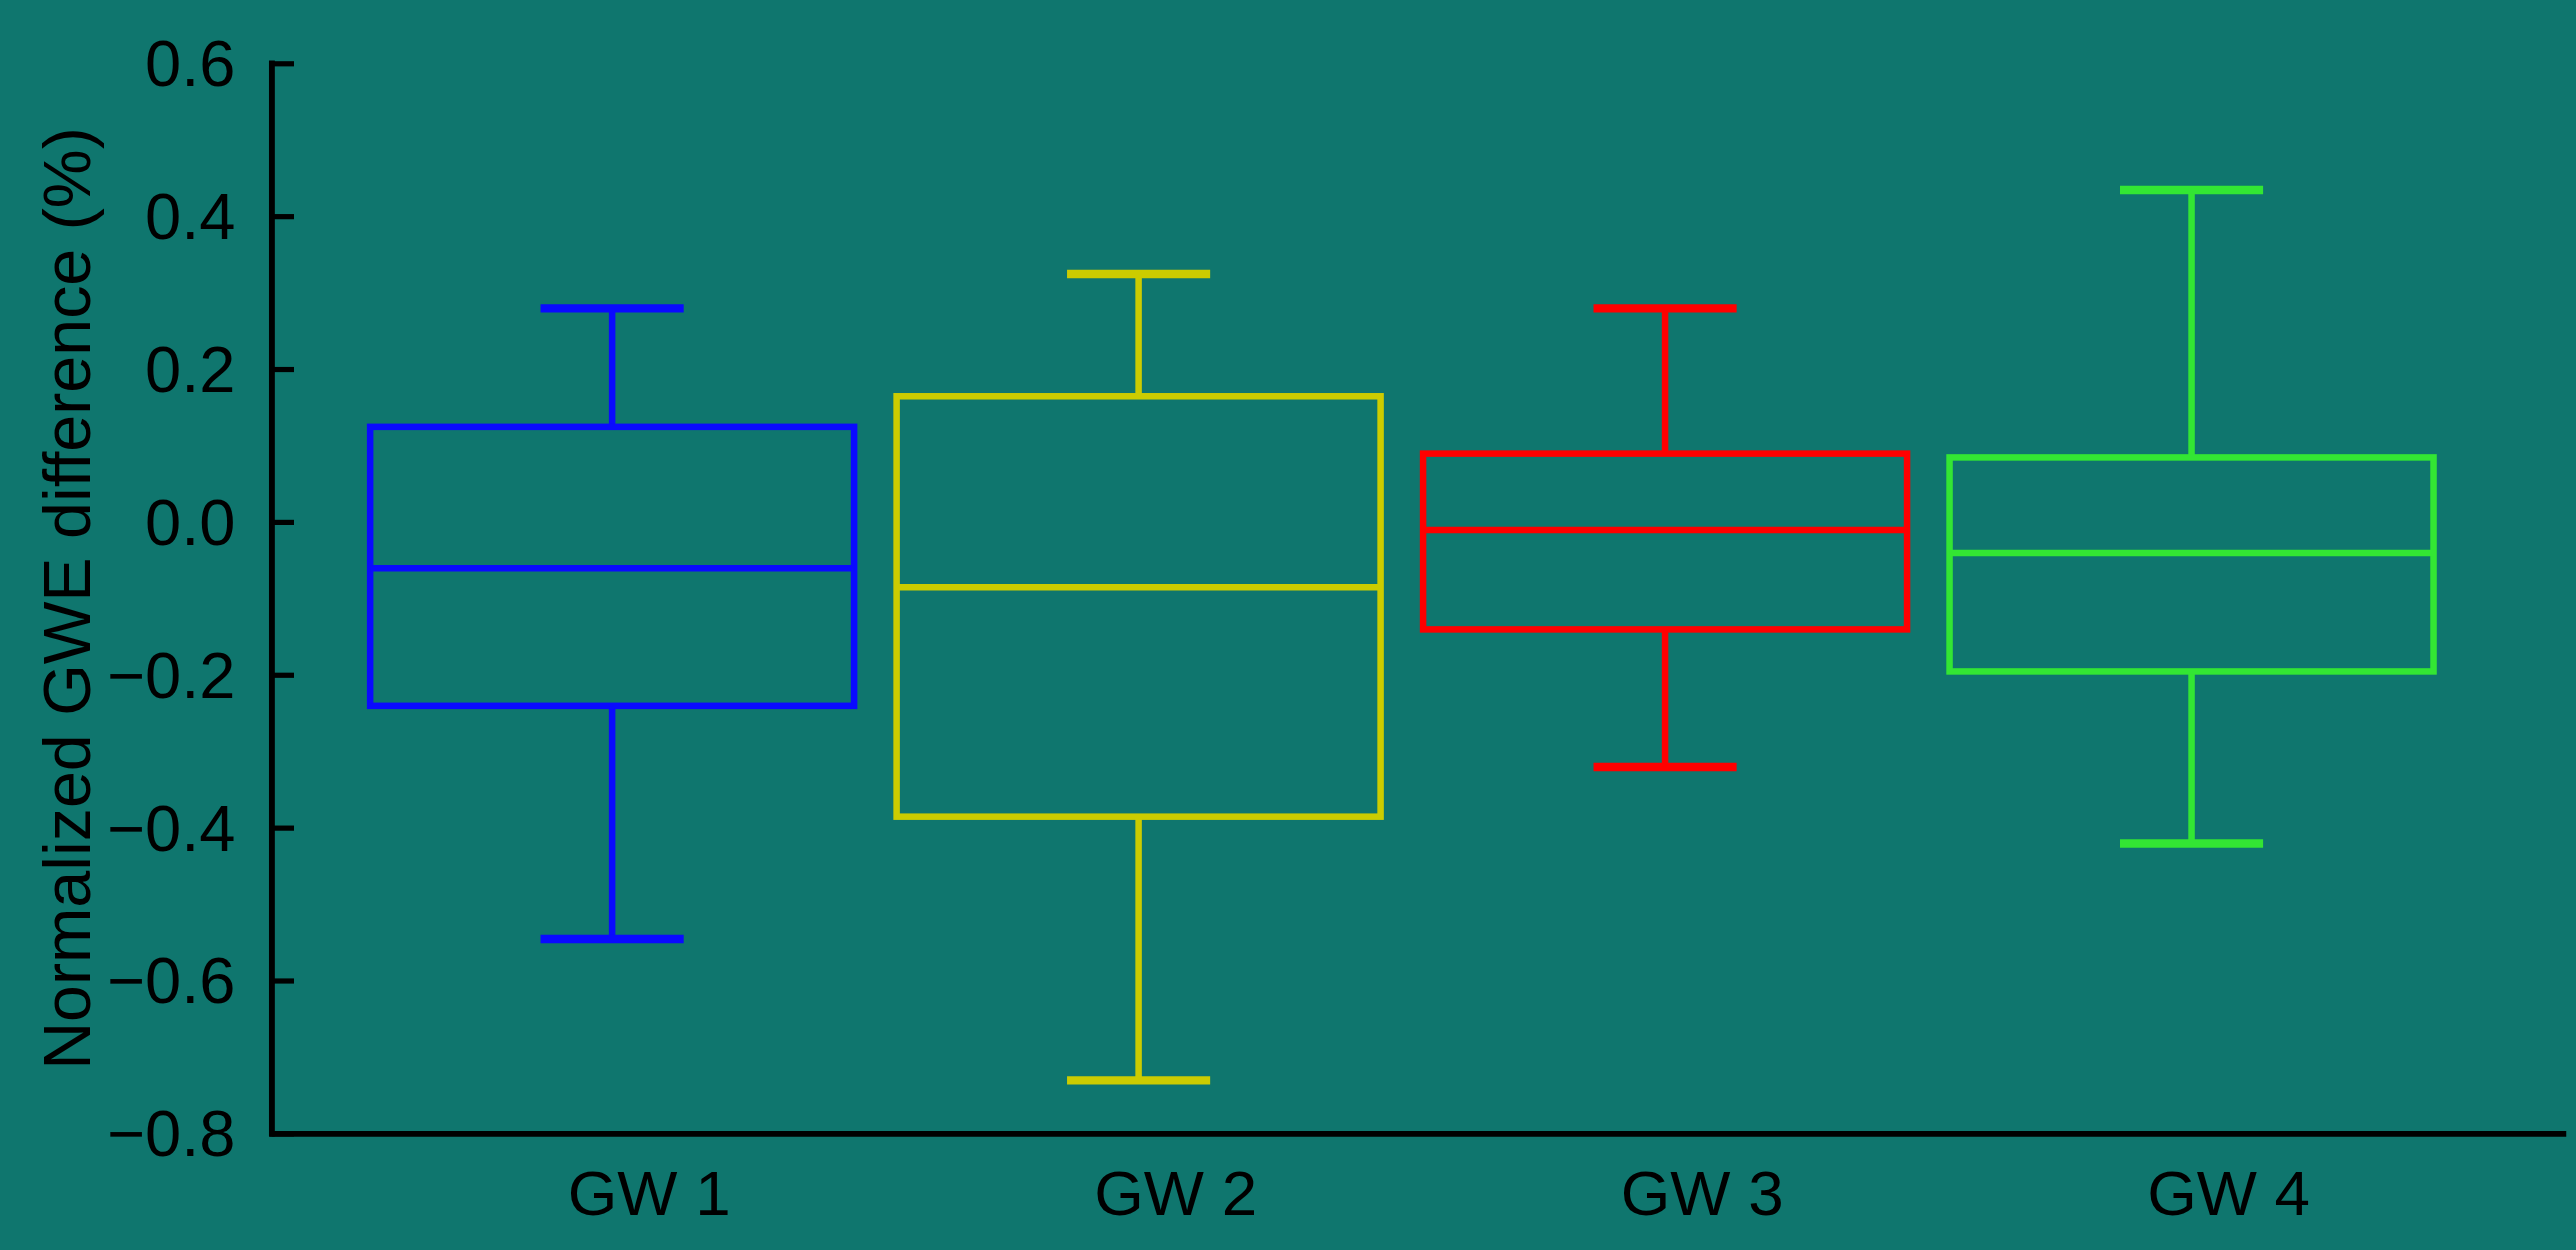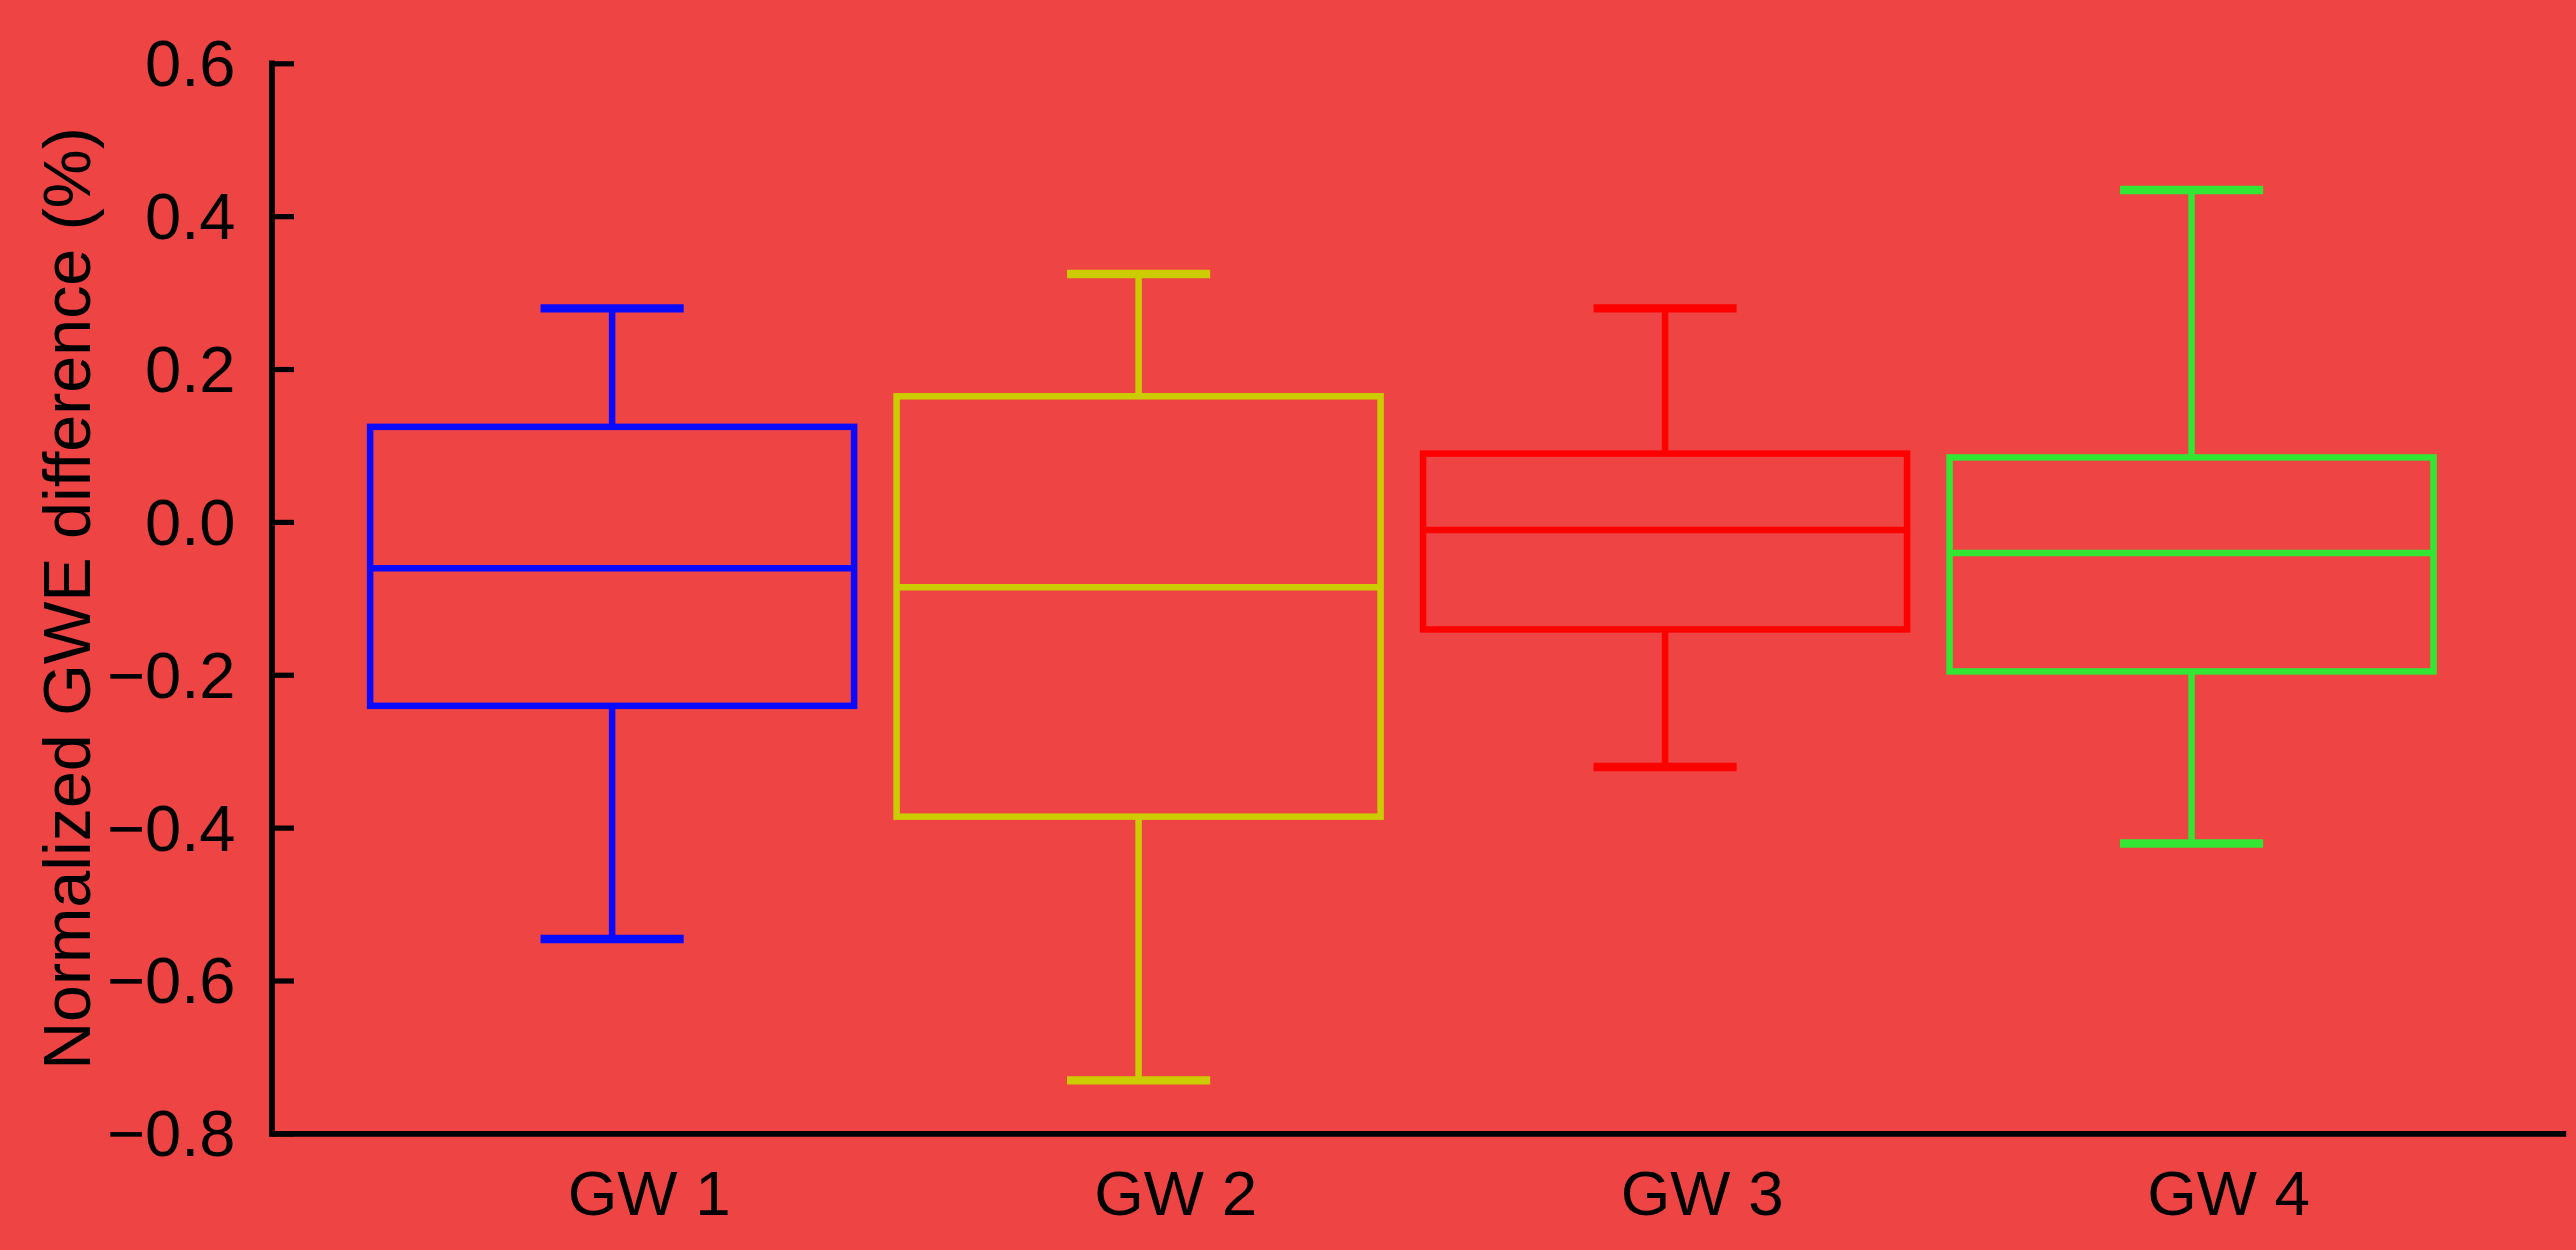--- a/index.html
+++ b/index.html
@@ -4,21 +4,21 @@
 <style>
   html, body {
     margin: 0;
     padding: 0;
     background: #ffffff;
   }
   .page {
     position: relative;
     width: 2576px;
     height: 1251px;
-    background: #ef4444;
+    background: #0f766e;
     font-family: "Liberation Sans", sans-serif;
     overflow: hidden;
   }
   #chart-svg {
     position: absolute;
     left: 0;
     top: 0;
     width: 2576px;
     height: 1251px;
     display: block;

